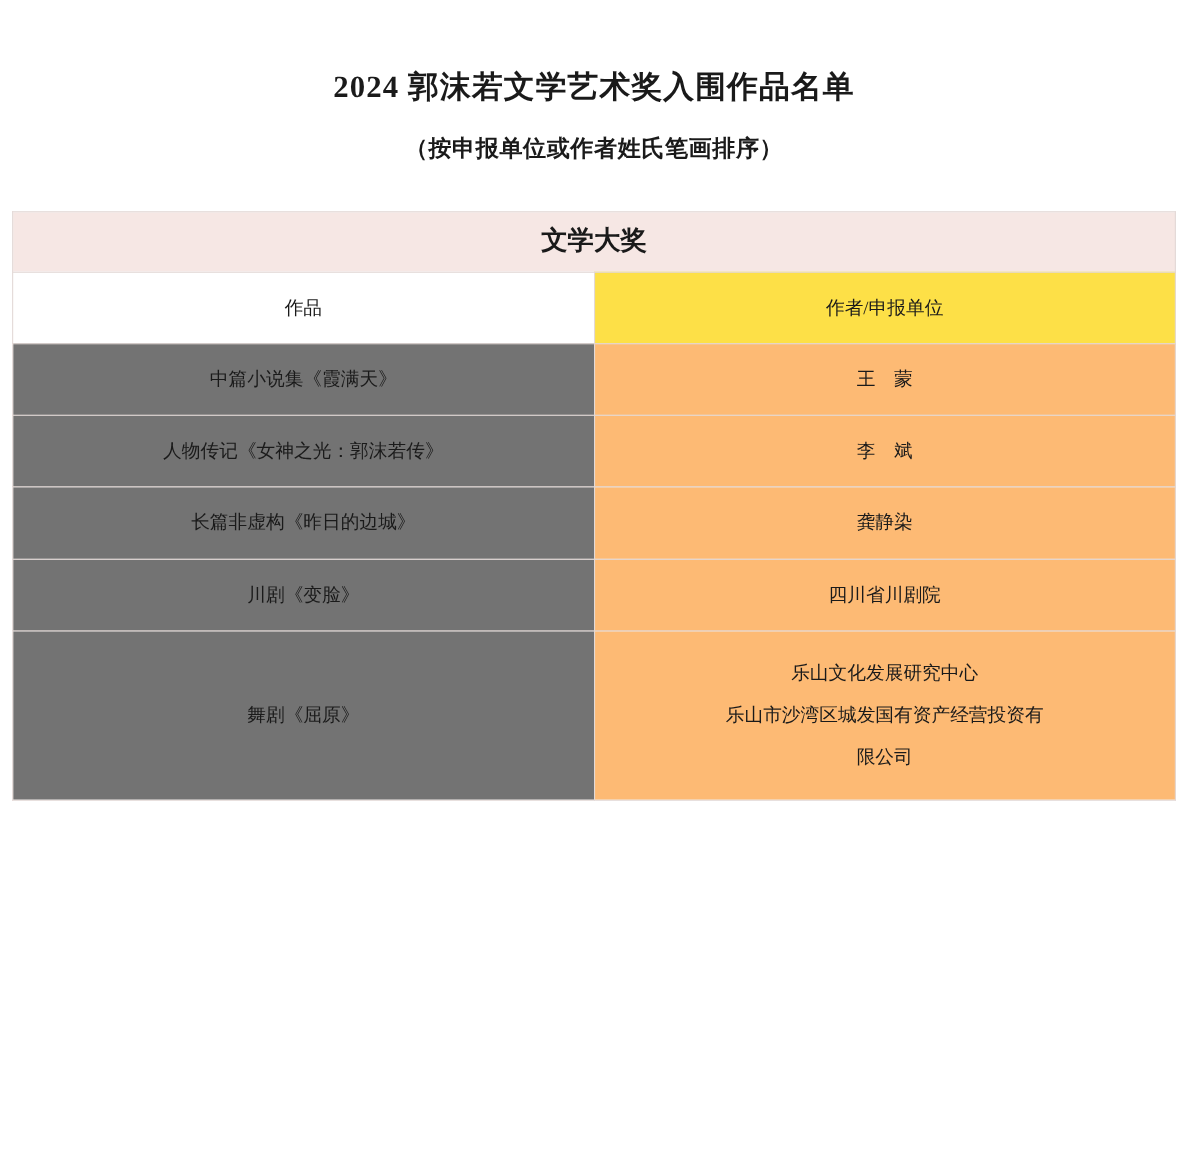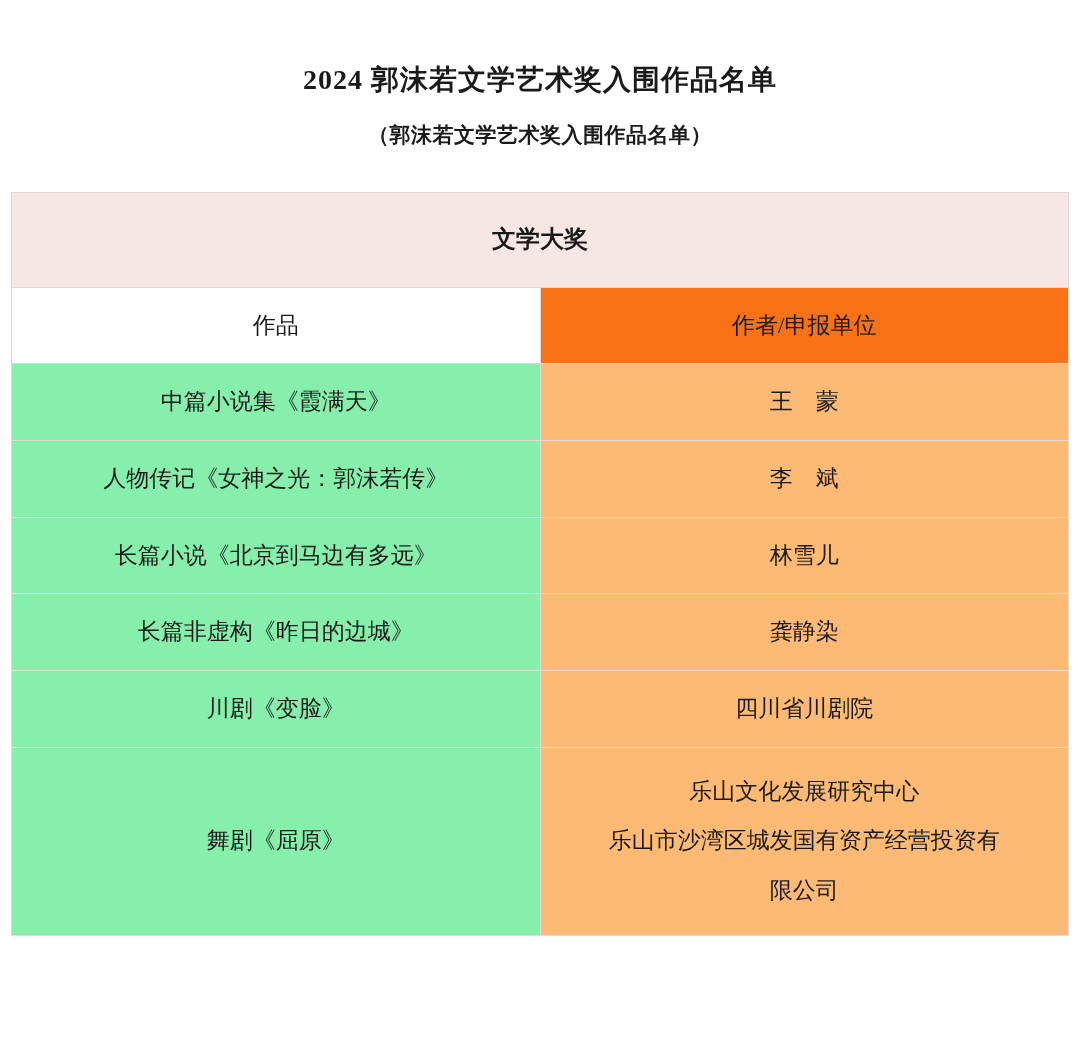--- a/index.html
+++ b/index.html
@@ -37,77 +37,73 @@
   table.award-table {
     width: 1058px;
     margin: 43px 11px 0 11px;
     border-collapse: collapse;
     table-layout: fixed;
   }
   table.award-table td {
     border: 1px solid #e3d9d6;
     text-align: center;
     vertical-align: middle;
-    font-size: 23px;
+    font-size: 17px;
     padding: 16px 8px;
     line-height: 1.9;
   }
   tr.section-row td {
     background: #f6e7e4;
     font-weight: bold;
     font-size: 24px;
-    padding: 24px 8px;
+    padding: 4px 8px;
   }
   tr.header-row td {
     background: #ffffff;
   }
   td.col-work {
     width: 530px;
-    background: #86efac;
+    background: #737373;
   }
   td.col-author {
     width: 526px;
     background: #fdba74;
   }
   tr.header-row td.col-author {
-    background: #f97316;
+    background: #fde047;
   }
   .multi-line div {
     margin: 6px 0;
   }
 </style>
 </head>
 <body>
 
 <div class="page">
 
   <div class="doc-title">2024 郭沫若文学艺术奖入围作品名单</div>
-  <div class="doc-subtitle">（郭沫若文学艺术奖入围作品名单）</div>
+  <div class="doc-subtitle">（按申报单位或作者姓氏笔画排序）</div>
 
   <table class="award-table">
     <tbody>
 
       <tr class="section-row">
         <td colspan="2">文学大奖</td>
       </tr>
       <tr class="header-row">
         <td class="col-work">作品</td>
         <td class="col-author">作者/申报单位</td>
       </tr>
       <tr>
         <td class="col-work">中篇小说集《霞满天》</td>
         <td class="col-author">王　蒙</td>
       </tr>
       <tr>
         <td class="col-work">人物传记《女神之光：郭沫若传》</td>
         <td class="col-author">李　斌</td>
-      </tr>
-      <tr>
-        <td class="col-work">长篇小说《北京到马边有多远》</td>
-        <td class="col-author">林雪儿</td>
       </tr>
       <tr>
         <td class="col-work">长篇非虚构《昨日的边城》</td>
         <td class="col-author">龚静染</td>
       </tr>
 
       <tr>
         <td class="col-work">川剧《变脸》</td>
         <td class="col-author">四川省川剧院</td>
       </tr>

